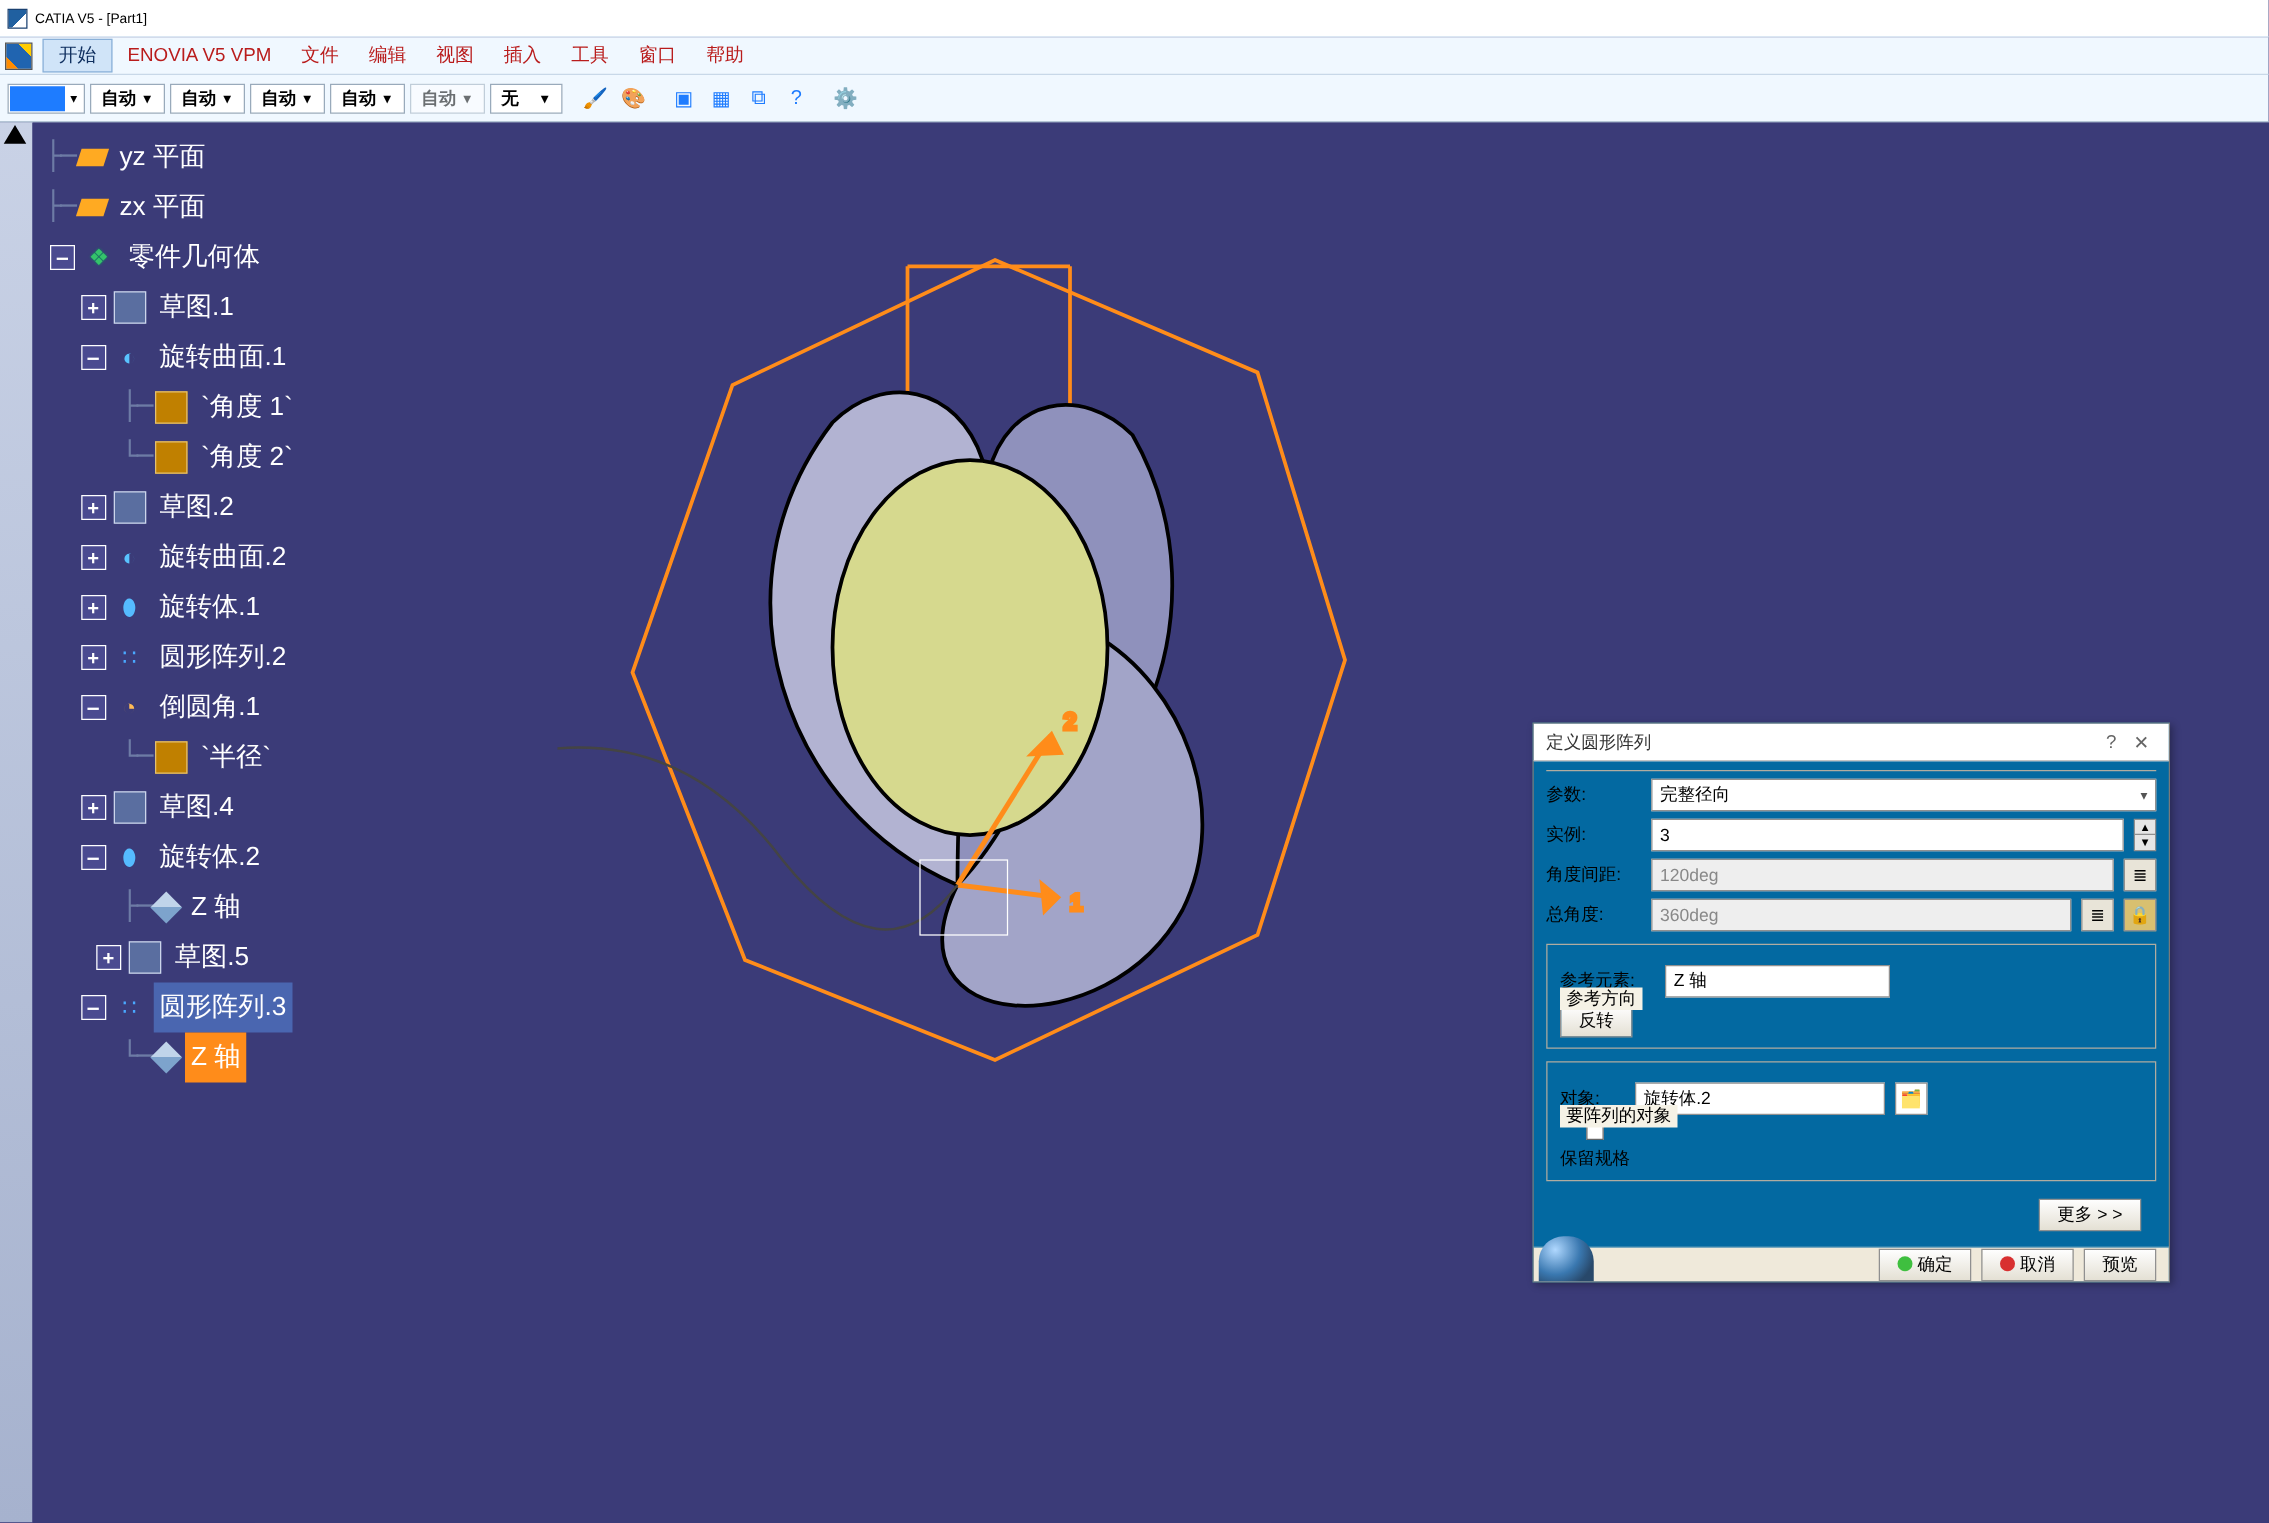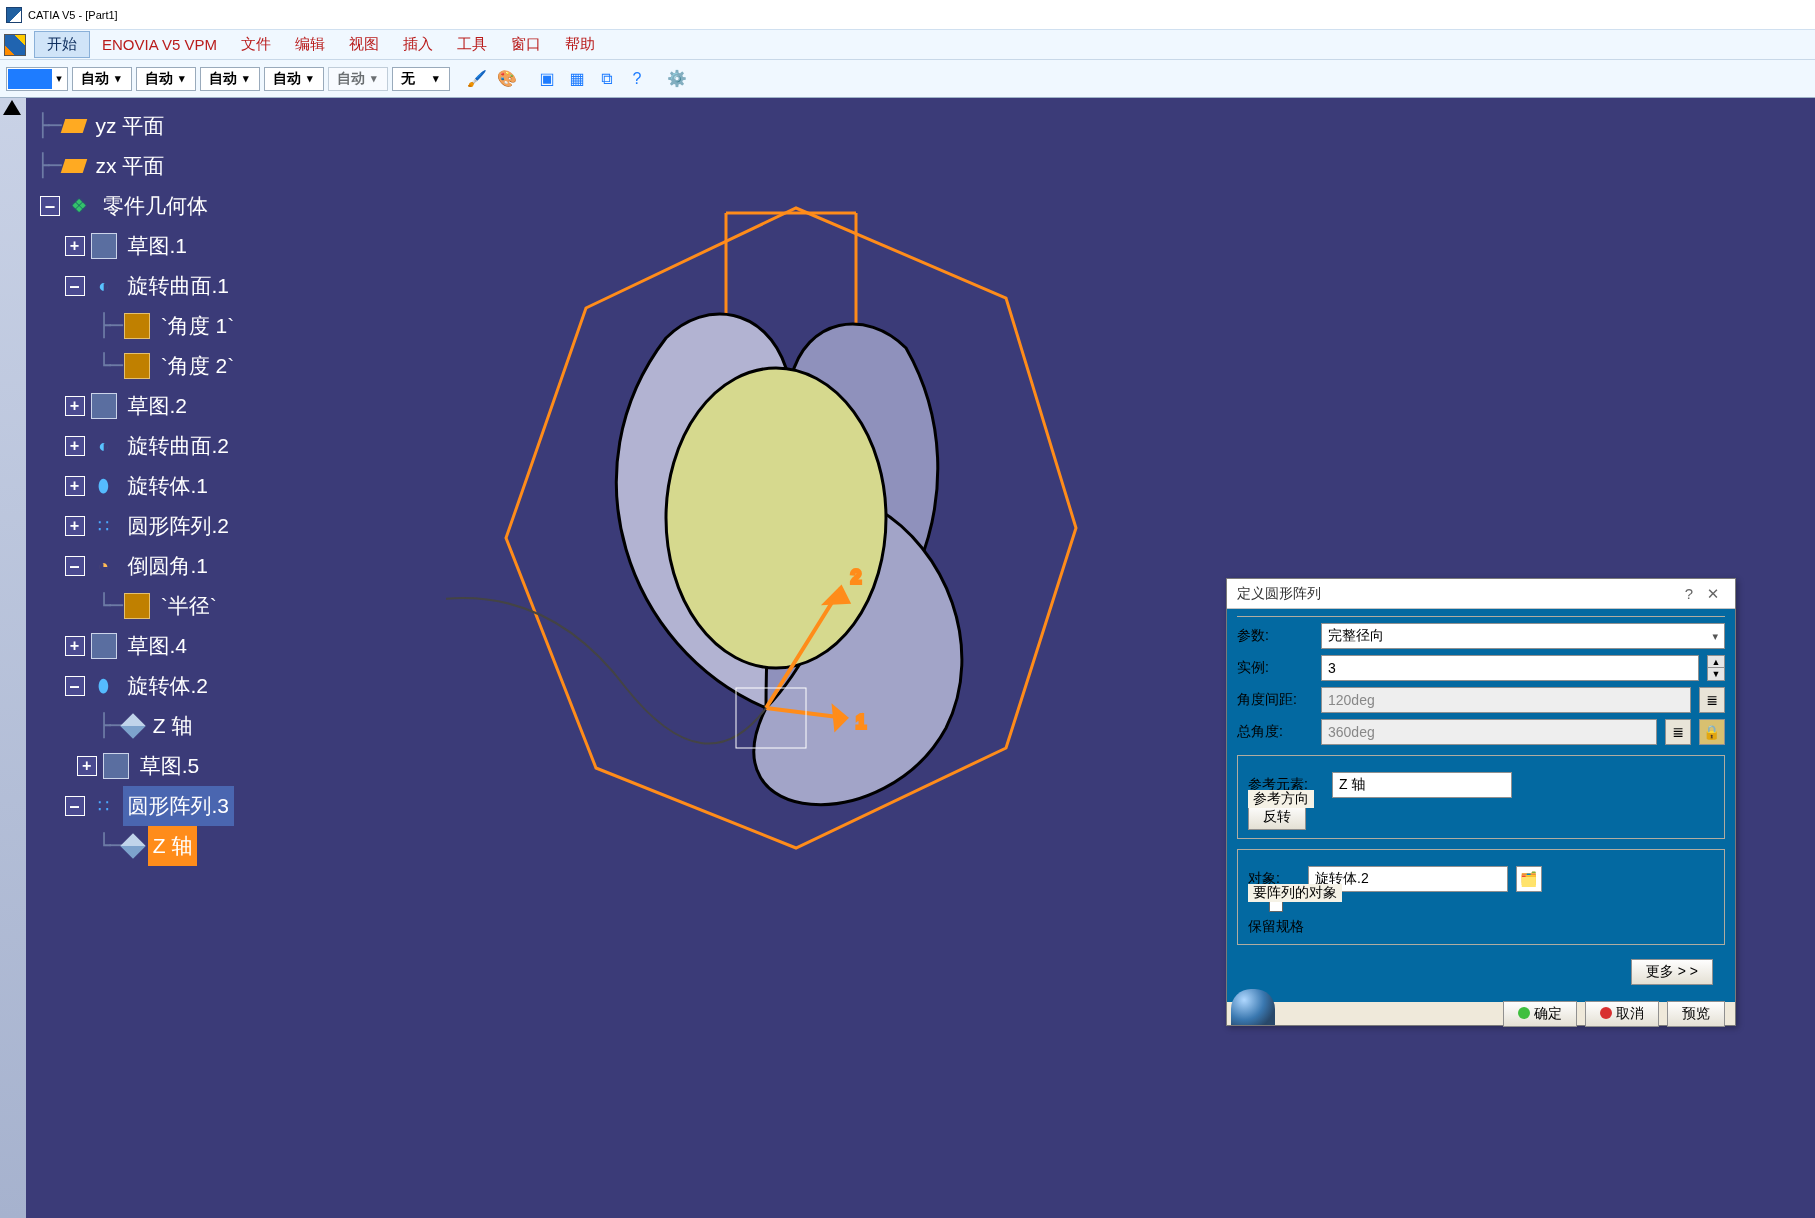--- a/index.html
+++ b/index.html
@@ -75,21 +75,21 @@
   .fr .combo .dd { font-size:11px; color:#555; cursor:pointer;}
   .fr .inp.dis { background:#eee; color:#888;}
   .spin { display:flex; flex-direction:column; border:1px solid #909090; height:26px;}
   .spin div{ height:12px; width:16px; font-size:9px; display:flex; align-items:center; justify-content:center; background:#e6e6e6; cursor:pointer;}
   .spin div:first-child{border-bottom:1px solid #909090;}
   .sideic { width:26px; height:26px; border:1px solid #909090; display:flex; align-items:center; justify-content:center; background:#e8e4d8; cursor:pointer; font-size:14px;}
   .group { border:1px solid #b0aca0; margin:10px 0; padding:10px 10px 8px; position:relative;}
   .group .gt { position:absolute; top:-10px; left:10px; background:#f5f2e6; padding:0 5px; font-size:14px;margin-top:44px;}
   .btn { padding:3px 14px; border:1px solid #909090; background:linear-gradient(#fefefe,#e4e0d4); cursor:pointer; font-size:14px;}
   .dlg-more { display:flex; justify-content:flex-end; padding:4px 12px;}
-  .dlg-foot { height:28px; display:flex; align-items:center; justify-content:flex-end; gap:8px; padding:0 10px; border-top:5px solid #0369a1; background:#efe9da; position:relative;}
+  .dlg-foot { height:28px; display:flex; align-items:center; justify-content:flex-end; gap:8px; padding:0 10px; border-top:1px solid #0369a1; background:#efe9da; position:relative;}
   .dlg-foot .globe{ position:absolute; left:4px; bottom:0; width:44px; height:36px; background:radial-gradient(circle at 30% 30%, #b0d8ff 0%, #3a78b0 50%, #28486a 80%); border-top-left-radius:20px; border-top-right-radius:20px;}
   .dlg-foot .btn .dot{ display:inline-block; width:12px; height:12px; border-radius:50%; margin-right:4px; vertical-align:-1px;}
   .chk { display:inline-flex; align-items:center; gap:6px; font-size:14px;flex-direction:column;}
   .chk .box{ width:14px; height:14px; border:1px solid #666; background:#fff;}
 </style>
 </head>
 <body>
 
 <div class="titlebar">
   <div class="app-icon"></div>

